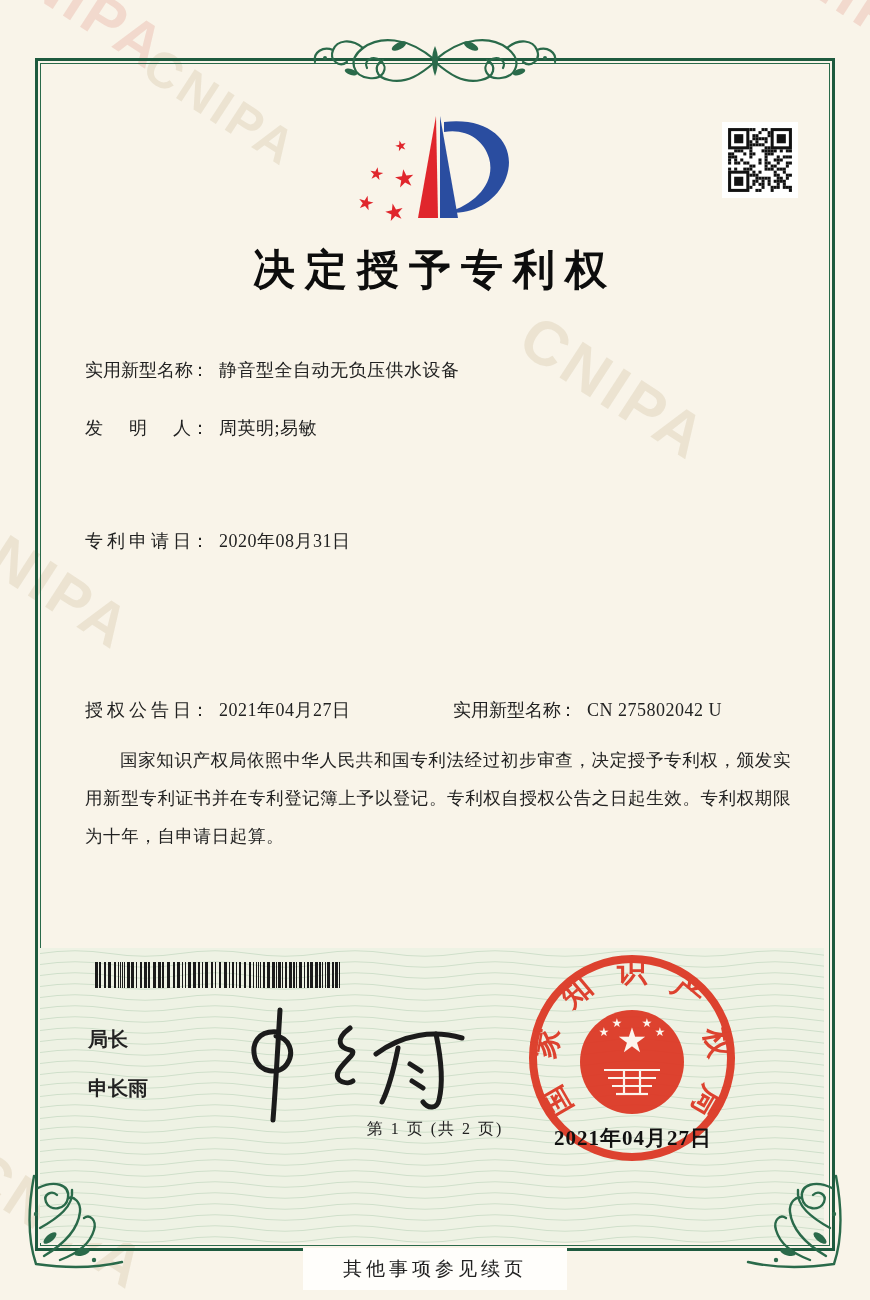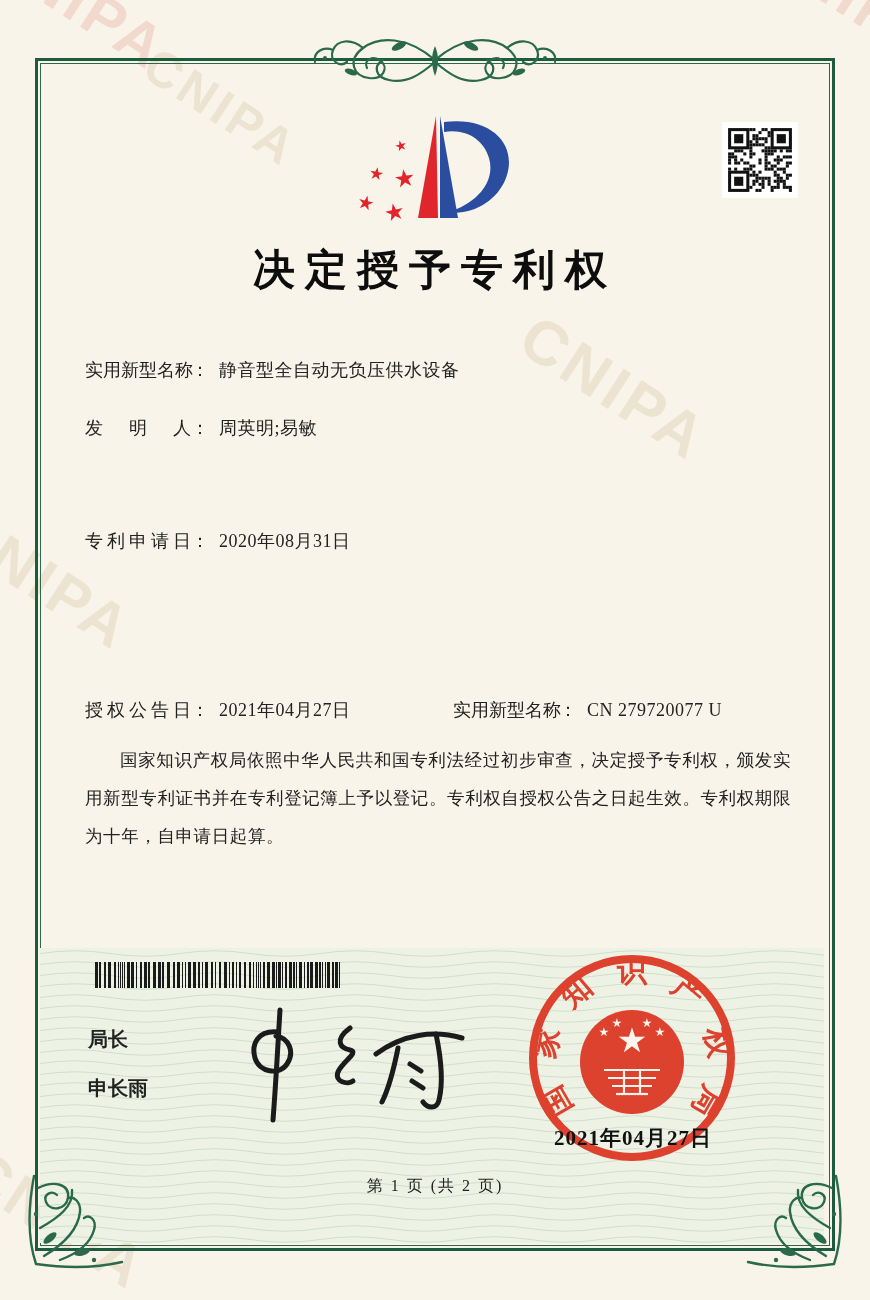--- a/index.html
+++ b/index.html
@@ -36,21 +36,21 @@
             line-height:38px;letter-spacing:0.6px;z-index:2;text-align:justify;}
   .bodytext p{margin:0;text-indent:2em;}
   .barcode{position:absolute;left:95px;top:962px;width:246px;height:26px;z-index:2;}
   .chief{position:absolute;left:88px;top:1026px;z-index:2;
          font-family:Liberation Sans, sans-serif;font-weight:600;font-size:20px;}
   .chief .name{margin-top:22px;}
   .signature{position:absolute;left:238px;top:1002px;width:240px;height:125px;z-index:3;}
   .seal{position:absolute;left:516px;top:944px;width:232px;height:232px;z-index:2;opacity:0.96;}
   .seal-date{position:absolute;left:528px;top:1124px;width:210px;text-align:center;
              font-size:21px;font-weight:600;letter-spacing:1px;color:#111;z-index:4;}
-  .page-info{position:absolute;left:0;top:1176px;width:870px;text-align:center;
+  .page-info{position:absolute;left:0;top:1119px;width:870px;text-align:center;
              font-size:16px;letter-spacing:2px;z-index:2;}
   .footer-note{position:absolute;left:0;top:1248px;width:870px;text-align:center;z-index:2;}
   .footer-note span{display:inline-block;background:#fffefb;padding:8px 40px;
                     font-size:19px;letter-spacing:4px;}
 </style>
 </head>
 <body>
 
 <div class="page">
 
@@ -290,21 +290,21 @@
   </div>
   <div class="field-row" style="top:416px;">
     <span class="flabel">发明人</span><span class="fcolon">：</span><span class="fvalue">周英明;易敏</span>
   </div>
   <div class="field-row" style="top:529px;">
     <span class="flabel">专利申请日</span><span class="fcolon">：</span><span class="fvalue">2020年08月31日</span>
   </div>
   <div class="field-row" style="top:698px;">
     <span class="flabel">授权公告日</span><span class="fcolon">：</span><span class="fvalue">2021年04月27日</span>
     <span class="grant-right">
-      <span class="flabel">实用新型名称</span><span class="fcolon">：</span><span class="fvalue">CN 279720077 U</span>
+      <span class="flabel">实用新型名称</span><span class="fcolon">：</span><span class="fvalue">CN 275802042 U</span>
     </span>
   </div>
 
   <div class="bodytext">
     <p>国家知识产权局依照中华人民共和国专利法经过初步审查，决定授予专利权，颁发实用新型专利证书并在专利登记簿上予以登记。专利权自授权公告之日起生效。专利权期限为十年，自申请日起算。</p>
   </div>
 
   <svg class="barcode" id="barcodeSvg" viewBox="0 0 246 26" preserveAspectRatio="none">
       <rect x="0" y="0" width="3" height="26" fill="#1a1a1a"></rect>
       <rect x="4" y="0" width="2" height="26" fill="#1a1a1a"></rect>
@@ -414,14 +414,17 @@
         <path d="M96,142 h40"></path>
         <path d="M100,150 h32"></path>
         <path d="M108,126 v24 M124,126 v24"></path>
       </g>
     </g>
   </svg>
   <div class="seal-date">2021年04月27日</div>
 
   <div class="page-info">第 1 页 (共 2 页)</div>
 
+  <div class="footer-note">
+    <span>其他事项参见续页</span>
+  </div>
 
 </div>
 
 </body></html>

